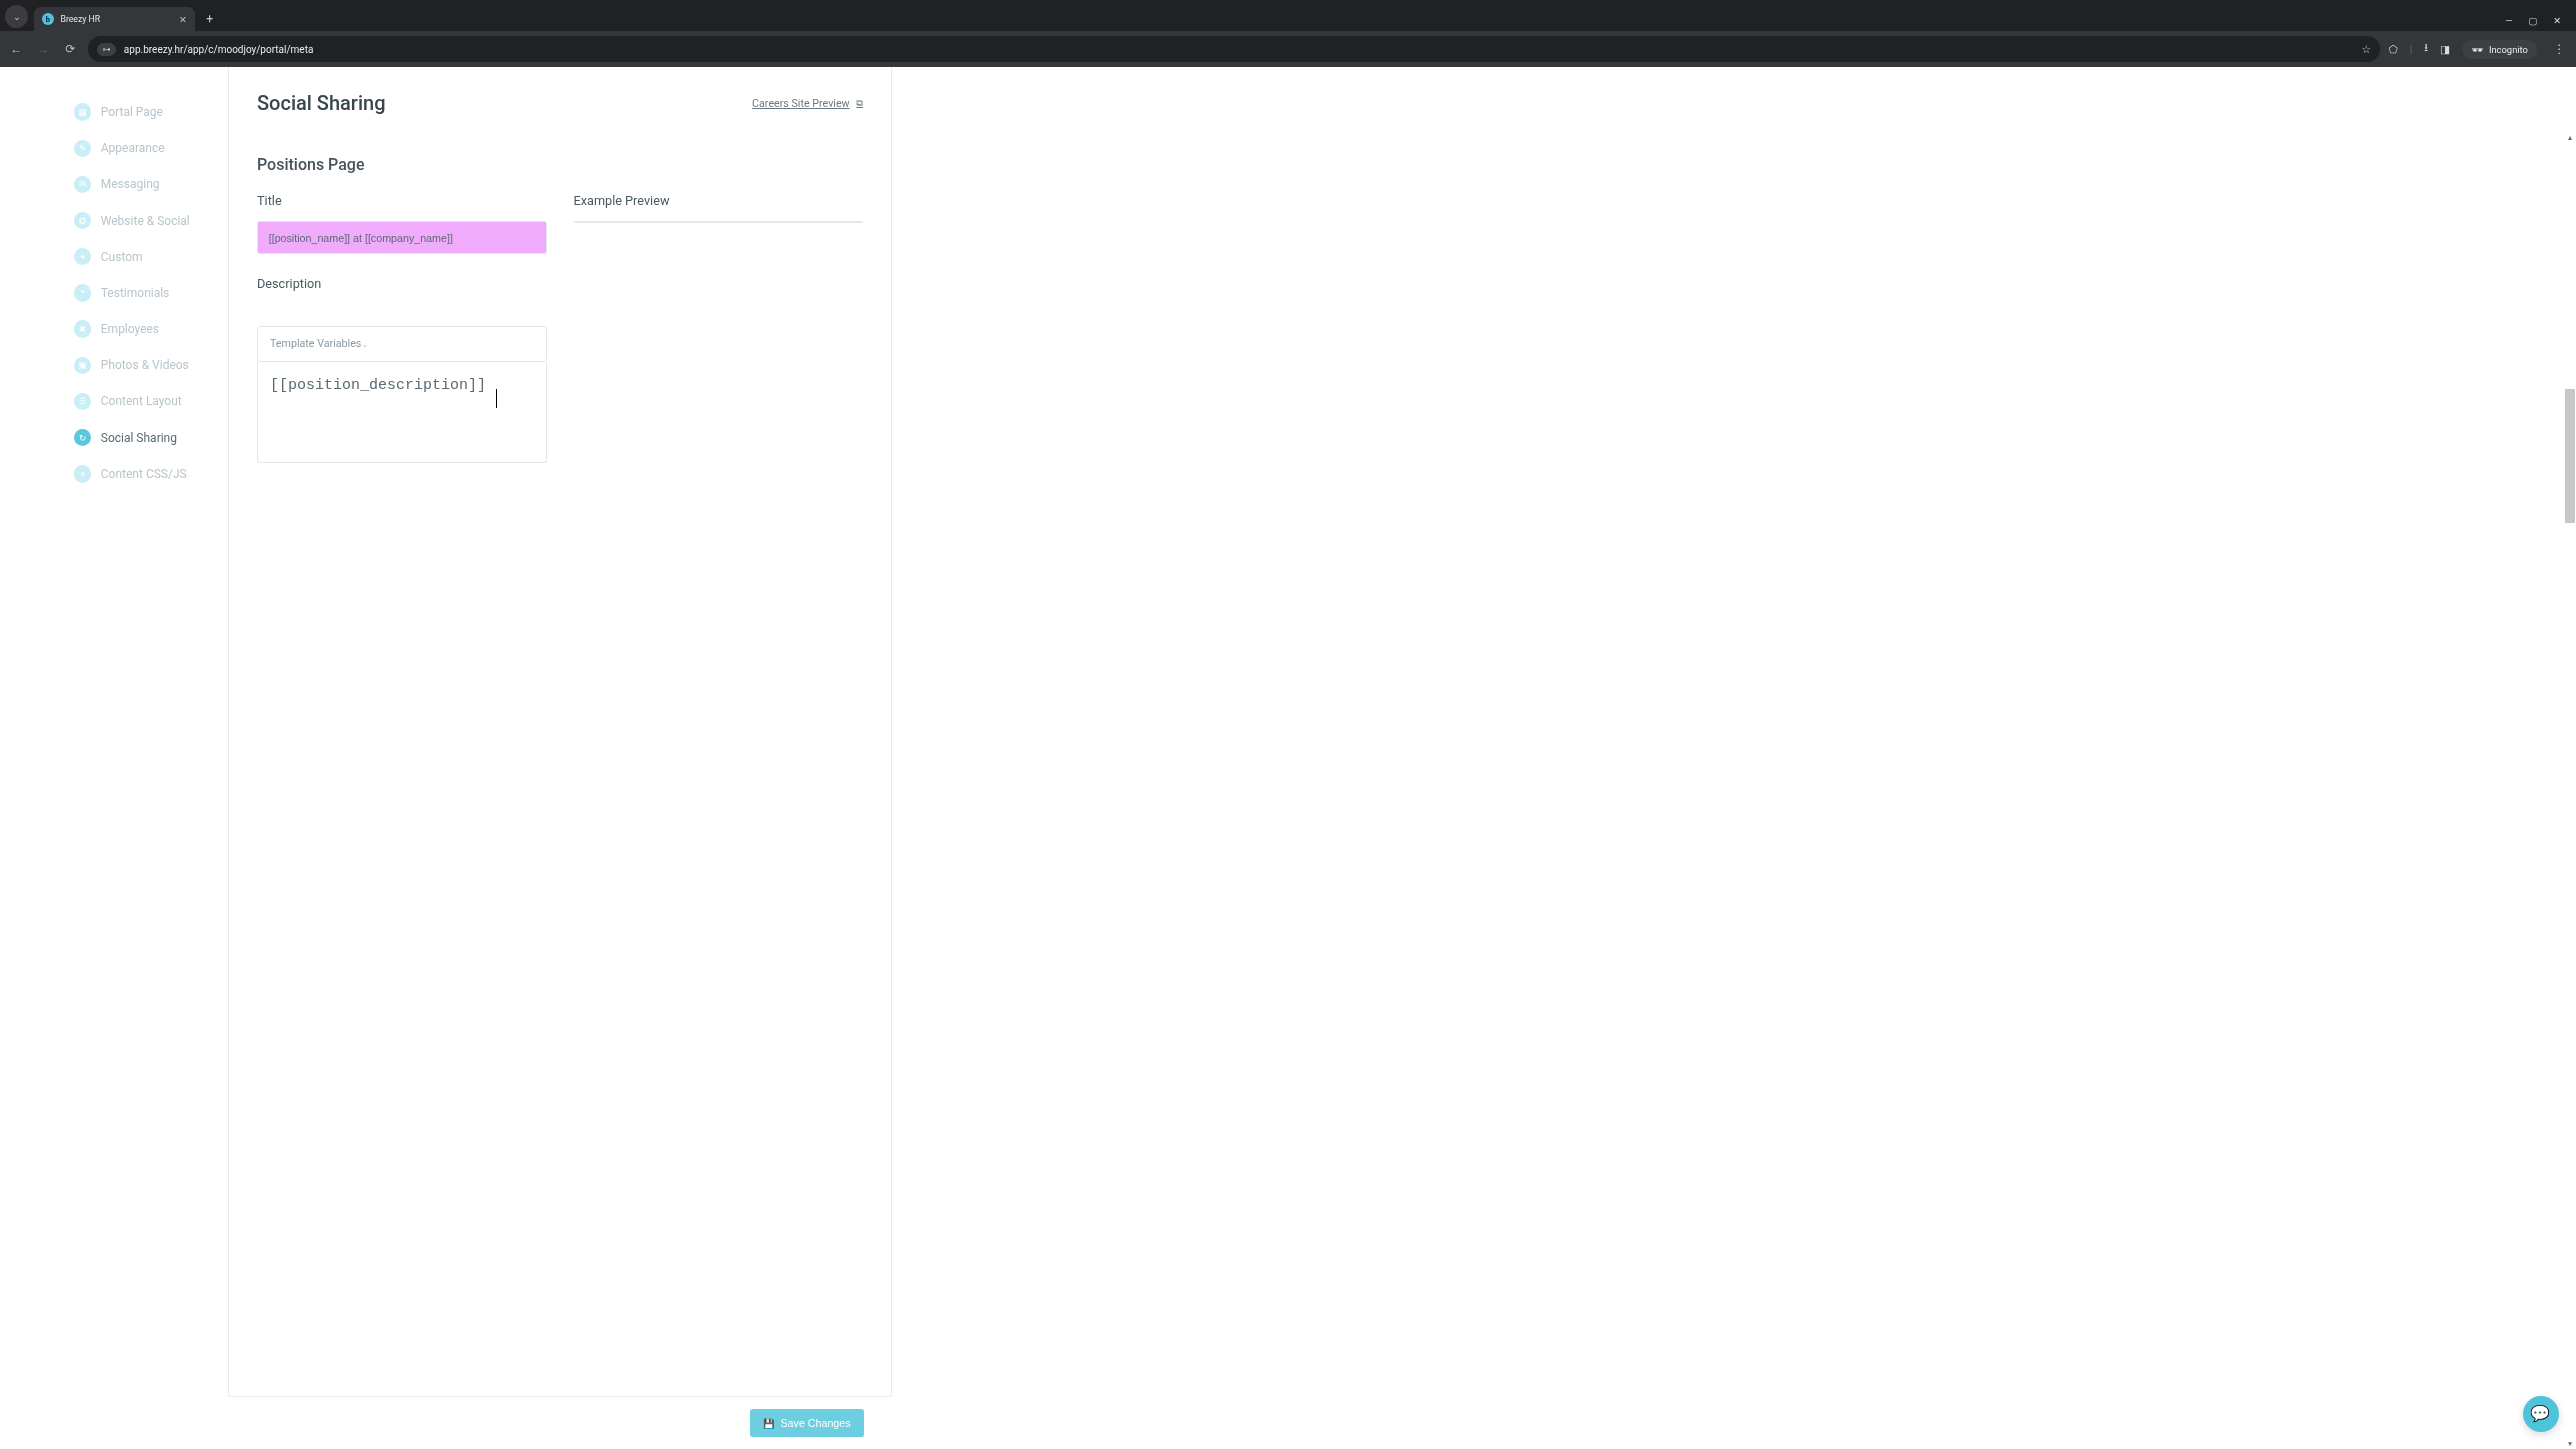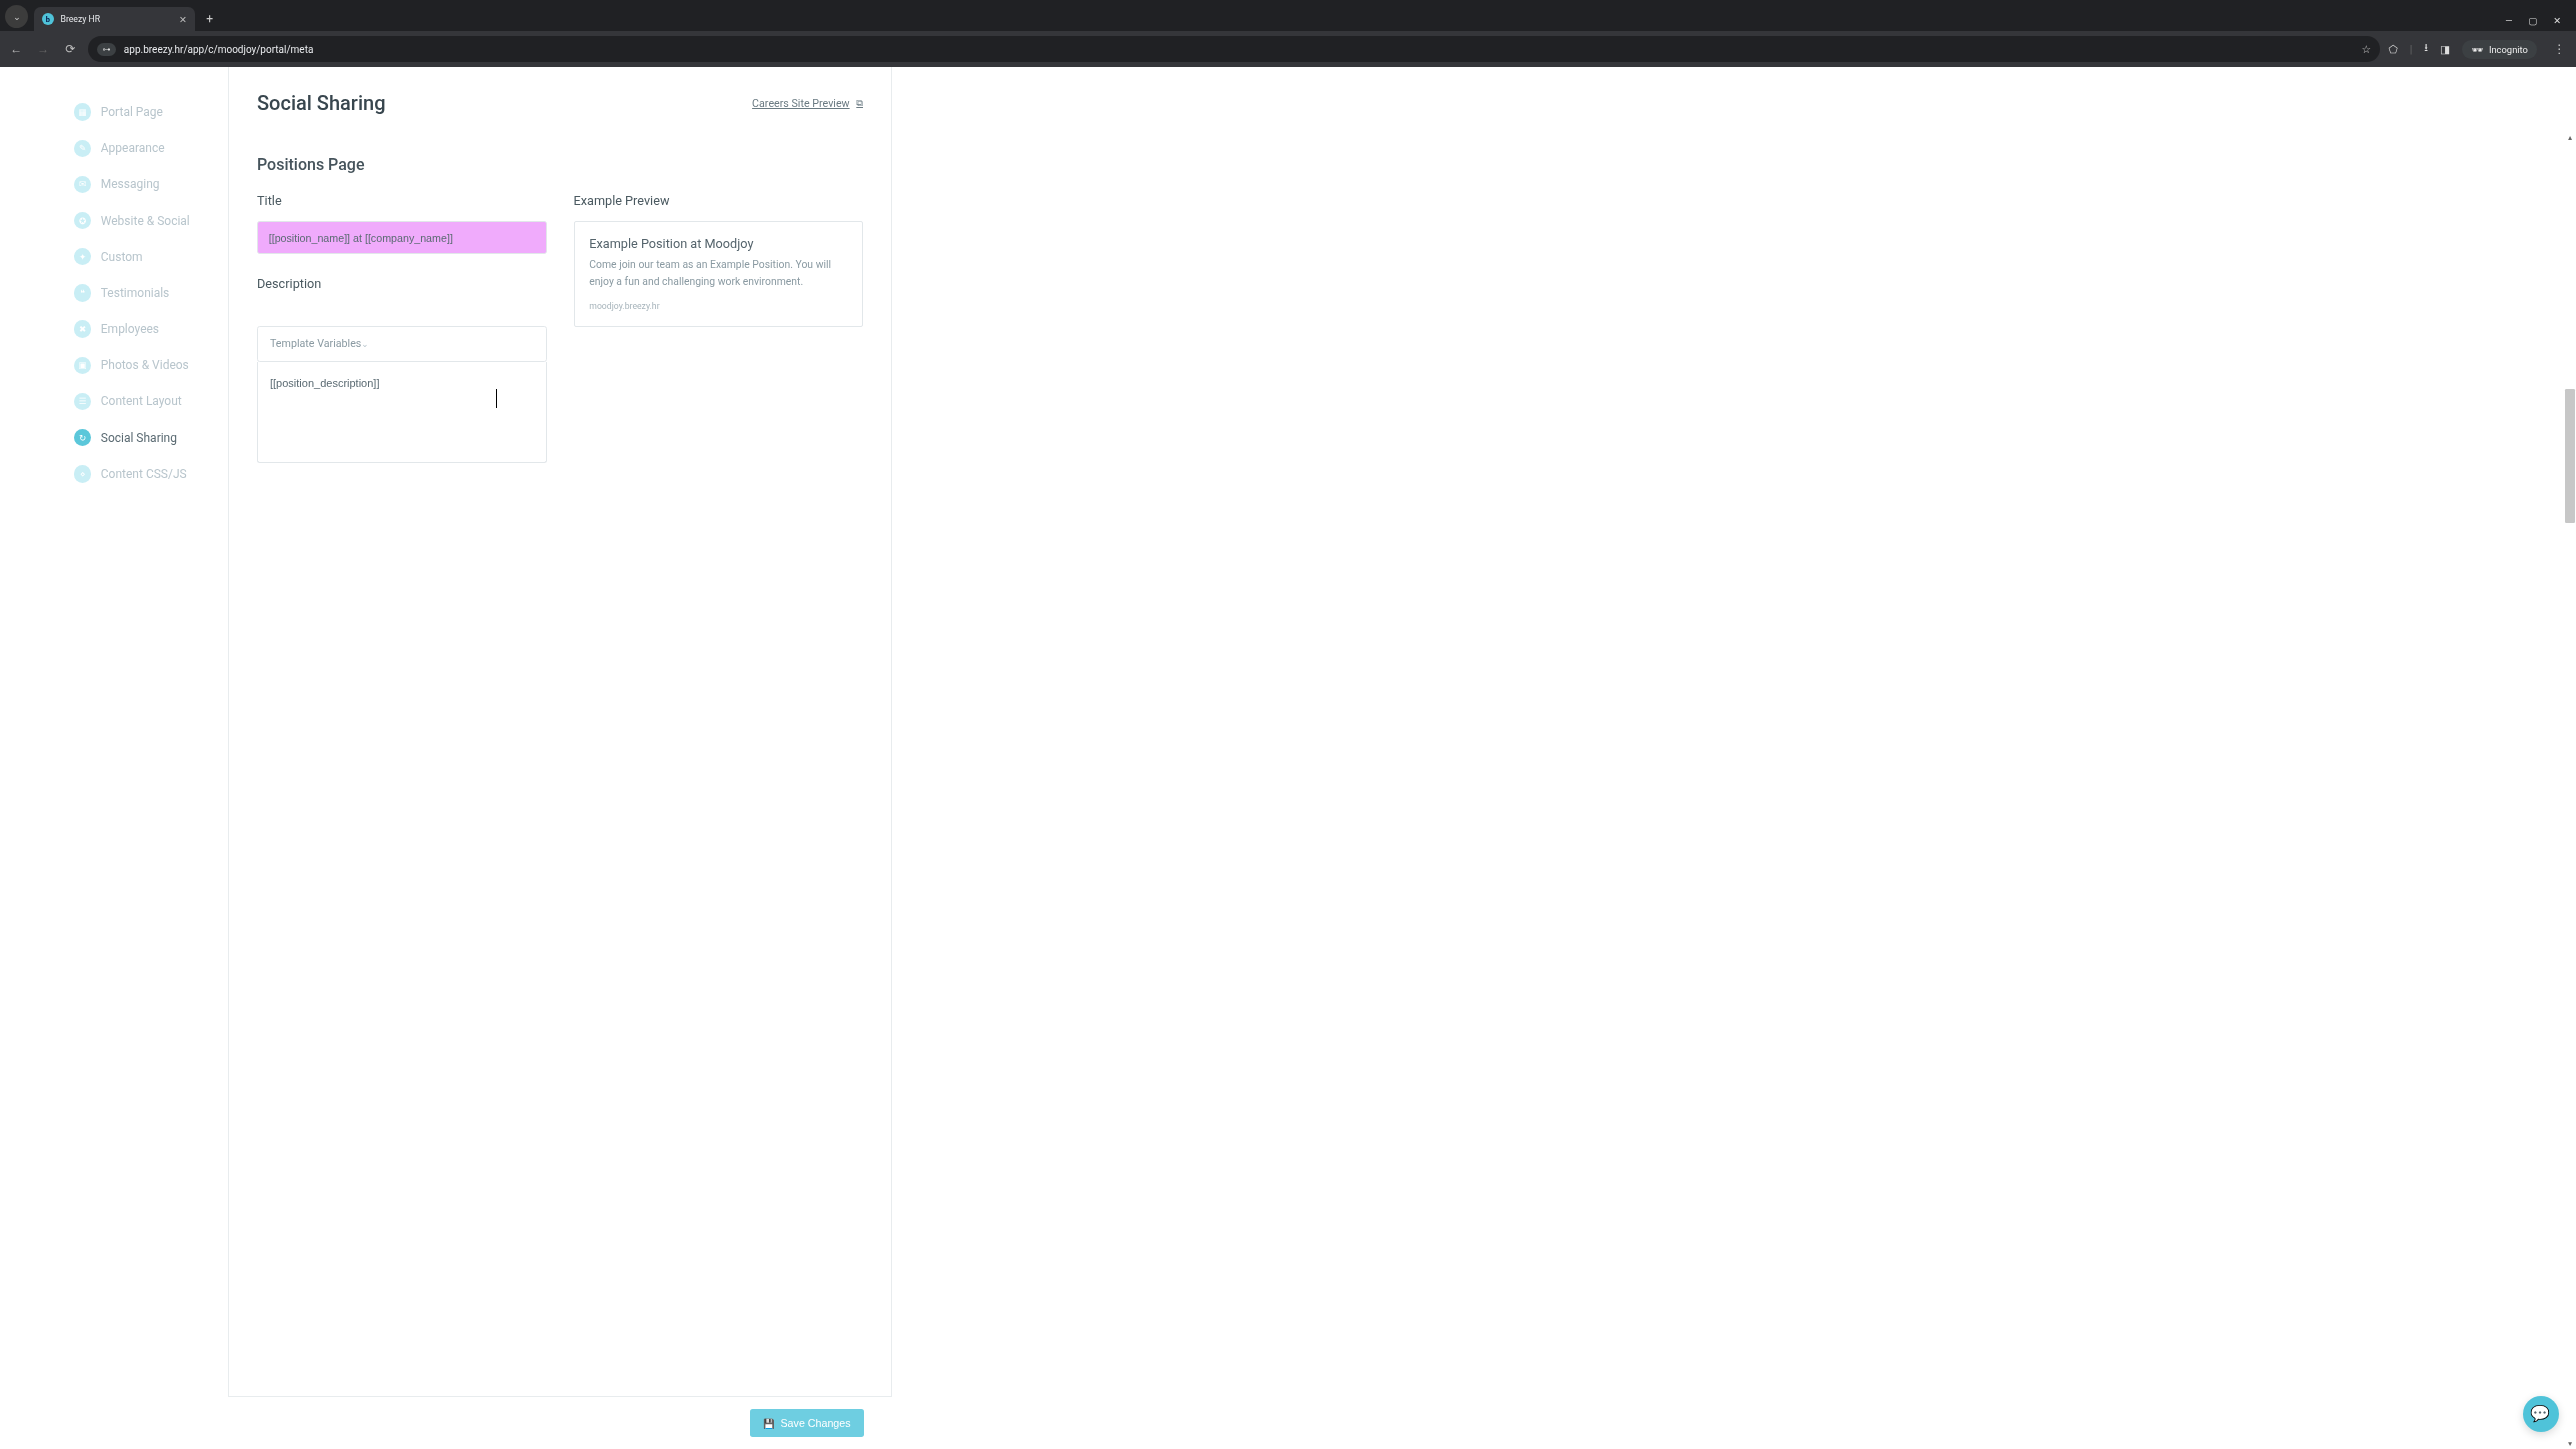--- a/index.html
+++ b/index.html
@@ -108,23 +108,23 @@
     padding: 9.4px 10.7px; font-size: 10.7px; color: #5a6a72; background: #f0abfc;
   }
   .tmpl-vars {
     margin-top: 35px; border: 0.7px solid #e2e7ea; border-radius: 2.7px;
     padding: 10.7px 12px; display: flex; justify-content: flex-start;
     align-items: center; color: #8a9aa2; font-size: 10.7px; cursor: pointer;
   }
   .chev { color: #b8c5cc; font-size: 8.7px; }
   .textarea {
     width: 100%; border: 0.7px solid #e2e7ea; border-top: none;
-    border-radius: 0 0 2.7px 2.7px; padding: 14.8px 12px; font-size: 11px;
+    border-radius: 0 0 2.7px 2.7px; padding: 14.8px 12px; font-size: 15px;
     color: #5a6a72; min-height: 101px; background: #fff; resize: none;
-    font-family: Liberation Sans, sans-serif;
+    font-family: Liberation Mono, monospace;
   }
 
   
   .preview-card { border: 0.7px solid #e2e7ea; border-radius: 2px; overflow: hidden; }
   .preview-hero {
     background: #60b9cd; color: #fff; text-align: center;
     padding: 32px 13.4px 47px;
   }
   .preview-hero-title { font-size: 20px; font-weight: 500; margin-bottom: 9.4px; }
   .preview-hero-sub { font-size: 10.7px; display: inline-flex; align-items: center; gap: 2.7px; }
@@ -296,25 +296,20 @@
                 <span>Template Variables</span>
                 <span class="chev">⌄</span>
               </div>
               <textarea class="textarea" style="">[[position_description]]</textarea>
             </div>
 
             <div class="col-right">
               <div class="field-label">Example Preview</div>
 
               <div class="preview-card">
-                <div class="preview-body">
-                  <div class="preview-body-title">Example Position at Moodjoy</div>
-                  <div class="preview-body-desc">Come join our team as an Example Position. You will enjoy a fun and challenging work environment.</div>
-                  <div class="preview-domain">moodjoy.breezy.hr</div>
-                </div>
               </div>
             </div>
           </div>
         </section>
 
         <div class="caret-artifact" style="left:496px; top:322px;"></div>
       </main>
 
     </div>
 

